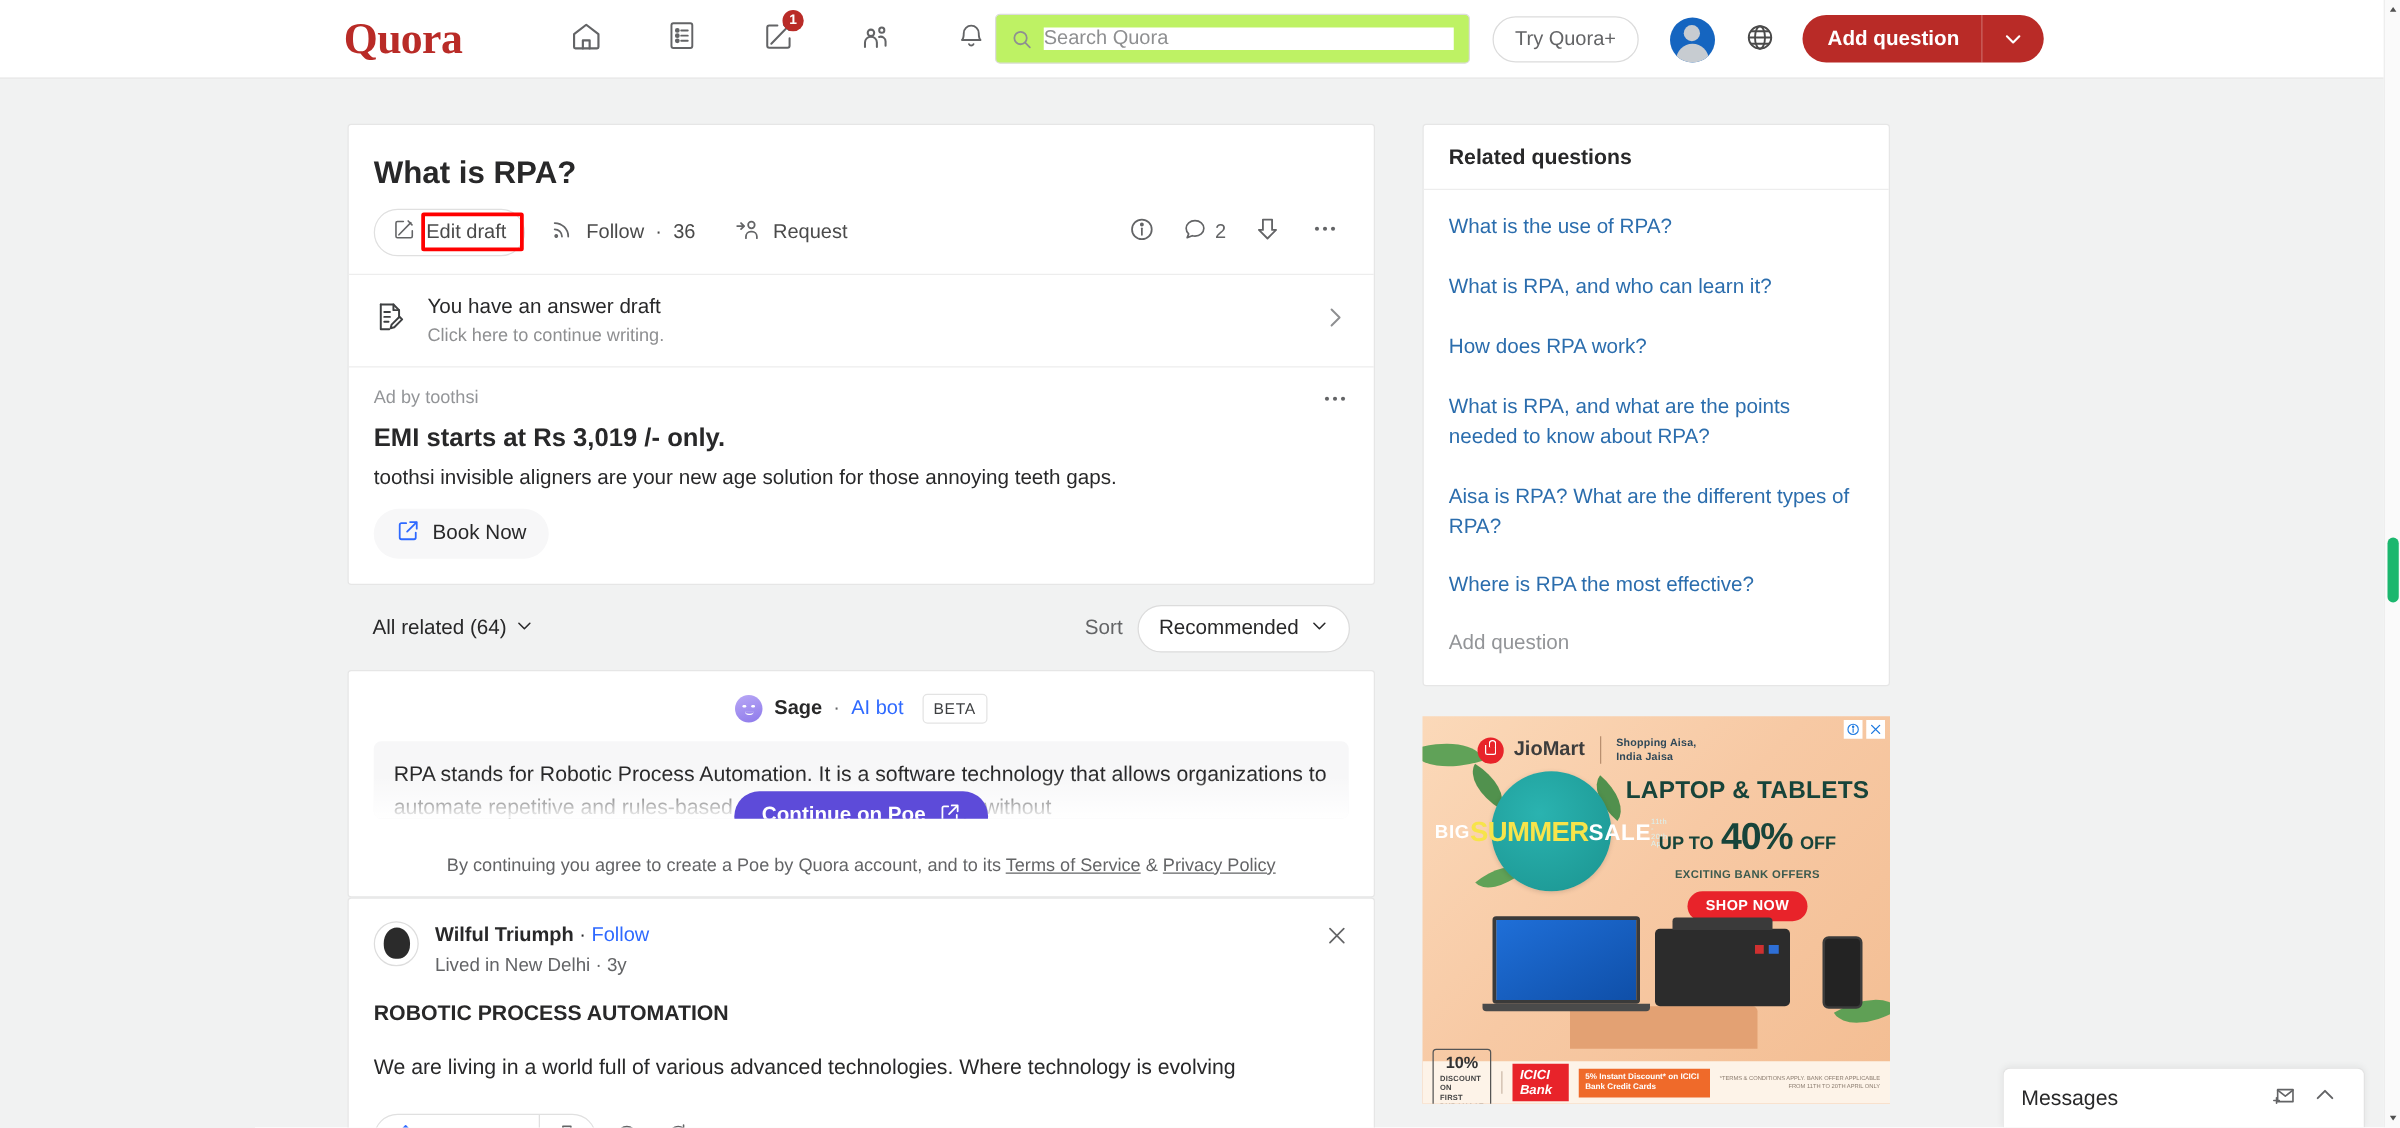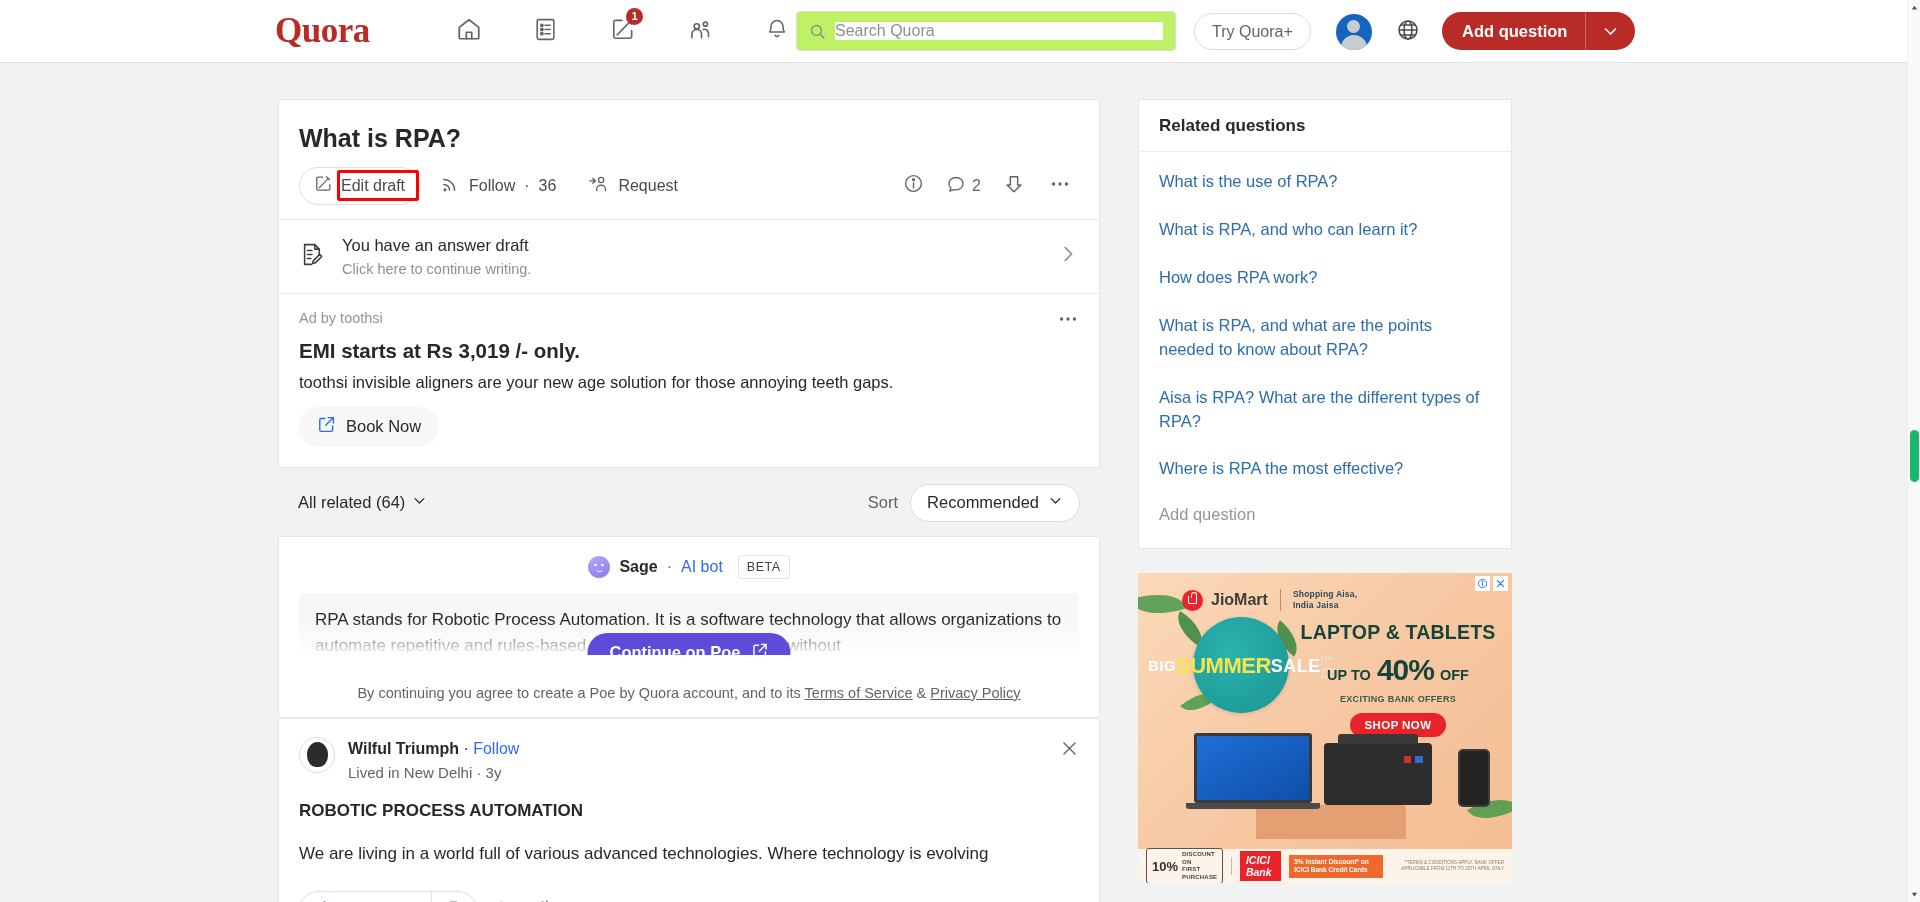--- a/index.html
+++ b/index.html
@@ -315,21 +315,21 @@
   }
   .printer:before { content:""; position:absolute; left: 14px; top: -9px; width: 80px; height: 10px; background:#3a3a3a; border-radius: 3px 3px 0 0;}
   .printer .p-btn { position:absolute; right: 9px; top: 13px; width: 8px; height: 7px; background:#2e6fd6;}
   .printer .p-btn2 { position:absolute; right: 21px; top: 13px; width: 7px; height: 7px; background:#cf3030;}
   .phone { position: absolute; right: 22px; top: 176px; width: 32px; height: 58px; background:#232323; border-radius: 5px; border: 2px solid #3b3b3b;}
   .podium { position:absolute; left: 118px; top: 232px; width: 150px; height: 34px; background: #e3a173; border-radius: 4px 4px 0 0;}
   .jio-strip {
     position: absolute; left: 0; bottom: 0; width: 374px; height: 34px;
     background: #fdf3e8; display: flex; align-items: center; padding: 0 8px; gap: 8px;
   }
-  .strip-box { border: 1px solid #555; border-radius: 3px; padding: 2px 5px; display: flex; align-items: center; gap: 4px; }
+  .strip-box { border: 1px solid #555; border-radius: 3px; padding: 2px 5px; display: flex; align-items: center; gap: 4px; flex-direction: column; }
   .strip-10 { font-size: 13px; font-weight: 700; color: #333; }
   .strip-sm { font-size: 6px; font-weight: 700; color: #444; line-height: 1.25; letter-spacing:.2px;}
   .strip-div { width: 1px; height: 18px; background: #cbb9a8; }
   .icici { background: #e8232a; color: #fff; font-size: 10.5px; font-weight: 700; font-style: italic; padding: 3px 6px; }
   .icici-2 { background:#ef6a2a; color:#fff; font-size: 6.5px; font-weight:700; padding: 3px 5px; line-height:1.3;}
   .strip-terms { font-size: 4.6px; color: #8c7d70; line-height: 1.35; margin-left: auto; text-align: right; }
 
   
   .messages {
     position: absolute; right: 28px; bottom: 0;
@@ -797,20 +797,39 @@
           </div>
           <div class="strip-div"></div>
           <span class="icici">ICICI Bank</span>
           <span class="icici-2">5% Instant Discount* on ICICI Bank Credit Cards</span>
           <span class="strip-terms">*TERMS &amp; CONDITIONS APPLY. BANK OFFER APPLICABLE FROM 11TH TO 20TH APRIL ONLY</span>
         </div>
       </div>
     </div>
   </div>
 
+  <div class="messages">
+    <span class="mtitle">Messages</span>
+    <span class="micon">
+      <span>
+        <svg width="21" height="21" viewBox="0 0 24 24" fill="none" stroke="#636466" stroke-width="1.5" stroke-linecap="round" stroke-linejoin="round">
+          <path d="M7 6.5h14v11H7z"></path>
+            <path d="M7 7l7 5.5L21 7"></path>
+          <path d="M3.5 16.5h5M6 14v5"></path>
+        </svg>
+      </span>
+    </span>
+    <span class="micon">
+      <span>
+        <svg width="20" height="20" viewBox="0 0 24 24" fill="none" stroke="#636466" stroke-width="1.9" stroke-linecap="round" stroke-linejoin="round">
+            <path d="M5 15l7-7 7 7"></path>
+          </svg>
+      </span>
+    </span>
+  </div>
 
   <div class="scrollbar">
     <div class="sb-up">
       <svg width="9" height="9" viewBox="0 0 24 24" fill="#505050">
           <path d="M12 7l7 10H5z"></path>
         </svg>
     </div>
     <div class="sb-thumb"></div>
     <div class="sb-down">
       <svg width="9" height="9" viewBox="0 0 24 24" fill="#505050">

